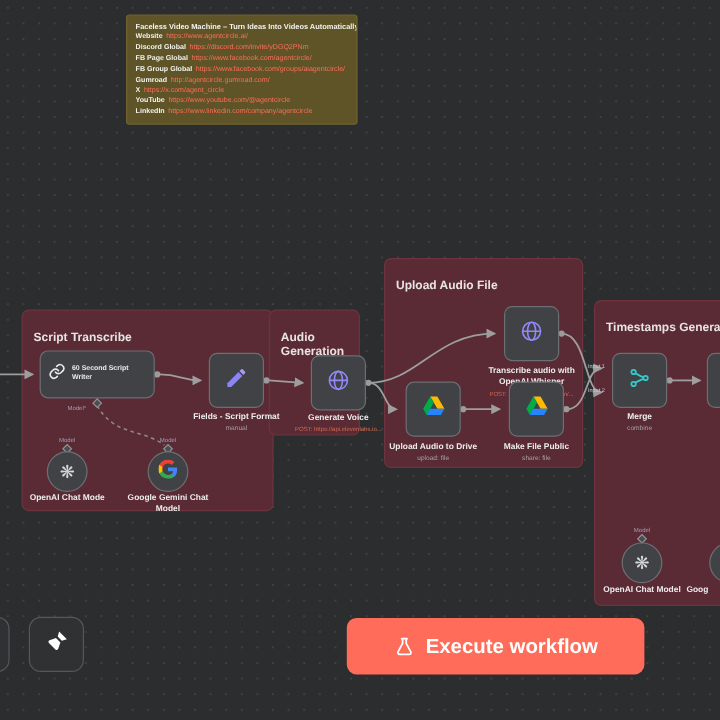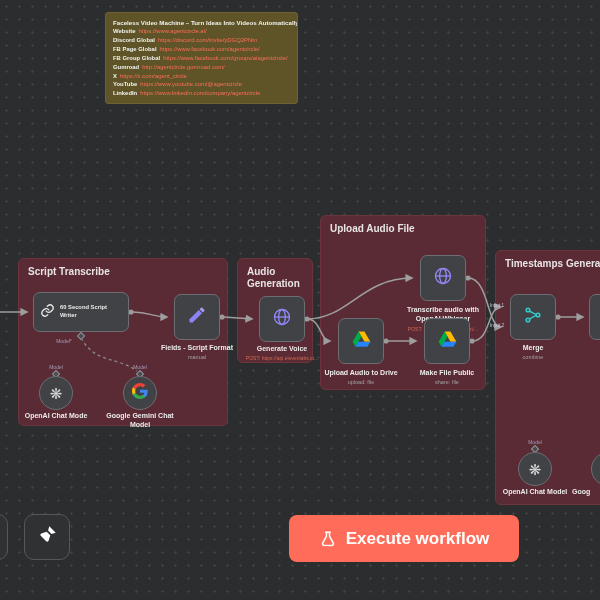--- a/index.html
+++ b/index.html
@@ -10,21 +10,21 @@
   html,body{margin:0;padding:0;}
   body{
     width:600px;height:600px;position:relative;overflow:hidden;
     background-color:#2c2d2e;
     background-image:radial-gradient(circle,#3e4041 1px,transparent 1.2px);
     background-size:13px 13px;
     font-family:"Liberation Sans","DejaVu Sans",sans-serif;
     color:#e6e6e6;
   }
   .group{position:absolute;background:var(--group-red);border:1px solid var(--group-border);border-radius:6px;z-index:1;}
-  .group-title{padding:7px 9px;font-size:10px;font-weight:bold;color:#e8e4e4;line-height:1.15;}
+  .group-title{padding:17px 9px;font-size:10px;font-weight:bold;color:#e8e4e4;line-height:1.15;}
   .nowrap{white-space:nowrap;}
   .sticky{position:absolute;left:105px;top:12px;width:193px;height:92px;background:var(--sticky-olive);
     border:1px solid #6e6330;border-radius:3px;padding:5px 7px;z-index:2;overflow:hidden;}
   .sticky-title{font-size:6.2px;font-weight:bold;color:#f2f2ee;line-height:9px;white-space:nowrap;}
   .note-row{font-size:5.9px;line-height:8.9px;white-space:nowrap;overflow:hidden;}
   .note-label{font-weight:bold;color:#f2f2ee;margin-right:3px;}
   .note-url{color:var(--accent);}
   svg.wires{position:absolute;left:0;top:0;z-index:3;pointer-events:none;}
   .node{position:absolute;width:46px;height:46px;background:#404245;border:1px solid #6b6f73;
     border-radius:7px;display:flex;align-items:center;justify-content:center;z-index:4;}
@@ -34,21 +34,21 @@
   .node-sub{position:absolute;z-index:4;text-align:center;font-size:5.5px;color:#a2a2a2;font-weight:normal;}
   .node-sub.url{color:#d06a52;font-size:5px;white-space:nowrap;overflow:hidden;}
   .round-node{position:absolute;width:34px;height:34px;border-radius:50%;background:#404245;
     border:1px solid #6b6f73;display:flex;align-items:center;justify-content:center;z-index:4;}
   .openai-glyph{font-size:15px;color:#d6d6d6;line-height:1;}
   .diamond{position:absolute;width:6px;height:6px;background:#4a4c4f;border:1px solid #919195;transform:rotate(45deg);z-index:4;}
   .handle-label{position:absolute;z-index:4;font-size:5px;color:#a79bb8;text-align:center;}
   .port-label{position:absolute;z-index:4;font-size:4.6px;color:#cdcdd8;text-align:right;}
   .sq-btn{position:absolute;width:46px;height:46px;background:#2f3133;border:1px solid #55585a;
     border-radius:10px;display:flex;align-items:center;justify-content:center;z-index:5;}
-  .exec-btn{position:absolute;left:289px;top:515px;width:230px;height:47px;background:var(--accent);
+  .exec-btn{position:absolute;left:289px;top:515px;width:248px;height:47px;background:var(--accent);
     border:none;border-radius:8px;display:flex;align-items:center;justify-content:center;gap:9px;
     color:#fff;font-size:17px;font-weight:600;z-index:5;font-family:inherit;}
 </style>
 </head>
 <body>
 
 <div class="sticky">
   <div class="sticky-title">Faceless Video Machine – Turn Ideas Into Videos Automatically</div>
   <div class="note-row">
     <span class="note-label">Website</span><span class="note-url">https://www.agentcircle.ai/</span>
@@ -72,21 +72,21 @@
     <span class="note-label">YouTube</span><span class="note-url">https://www.youtube.com/@agentcircle</span>
   </div>
   <div class="note-row">
     <span class="note-label">LinkedIn</span><span class="note-url">https://www.linkedin.com/company/agentcircle</span>
   </div>
 </div>
 
 <div class="group" style="left:18px;top:258px;width:210px;height:168px;">
   <div class="group-title">Script Transcribe</div>
 </div>
-<div class="group" style="left:237px;top:258px;width:76px;height:105px;">
+<div class="group" style="left:224px;top:258px;width:76px;height:105px;">
   <div class="group-title">Audio Generation</div>
 </div>
 <div class="group" style="left:320px;top:215px;width:166px;height:175px;">
   <div class="group-title nowrap">Upload Audio File</div>
 </div>
 <div class="group" style="left:495px;top:250px;width:120px;height:255px;">
   <div class="group-title nowrap">Timestamps Generation</div>
 </div>
 
 <svg class="wires" width="600" height="600">

